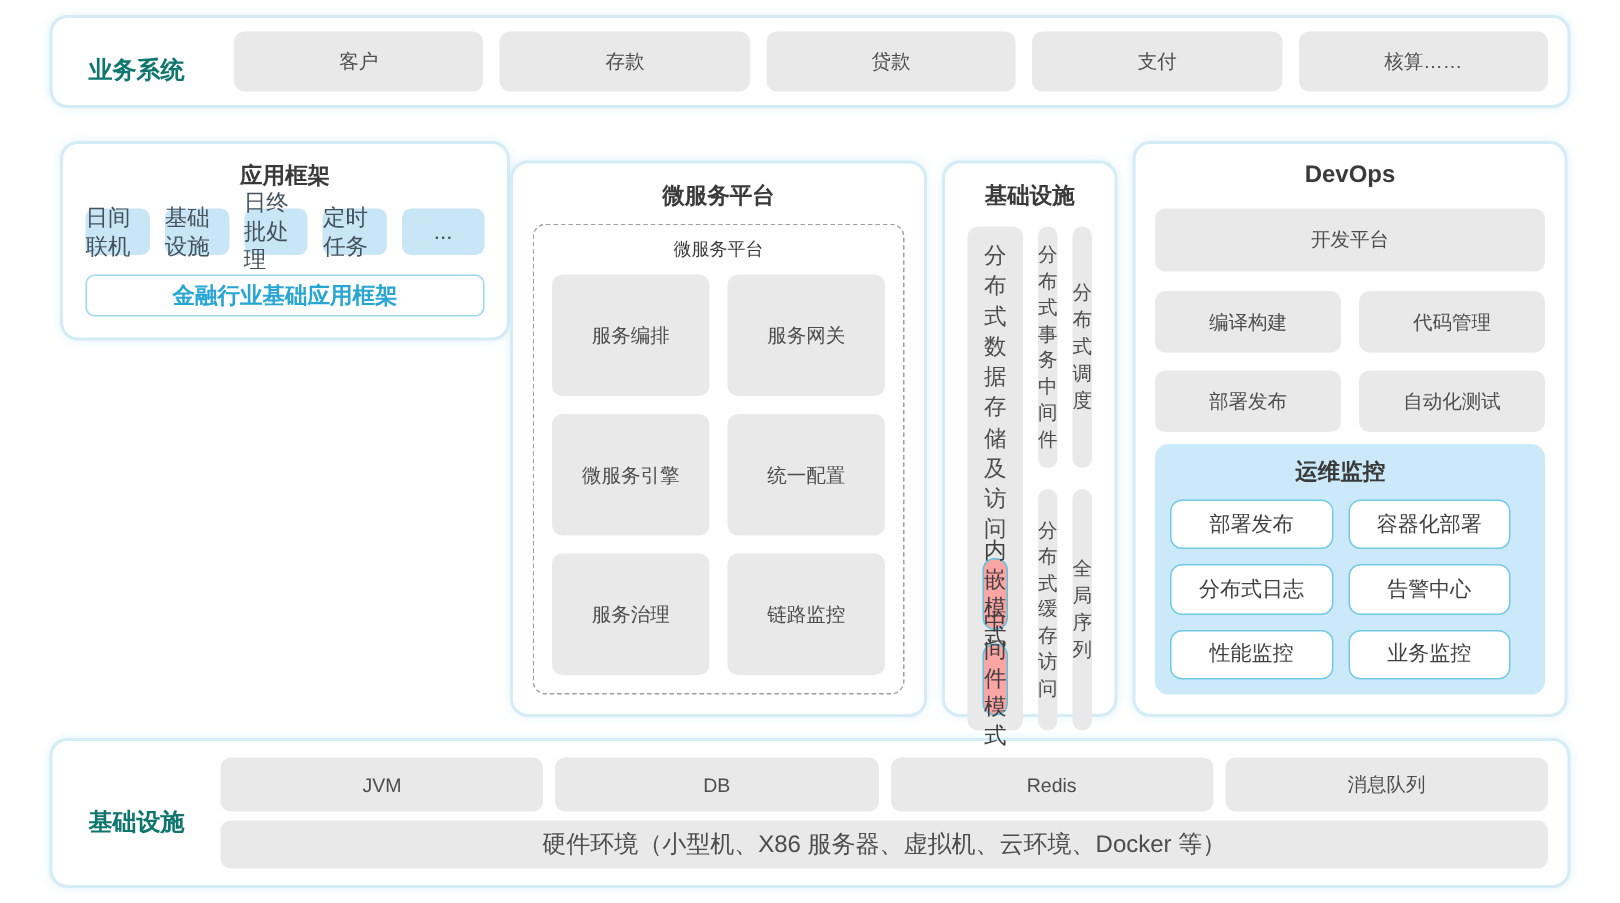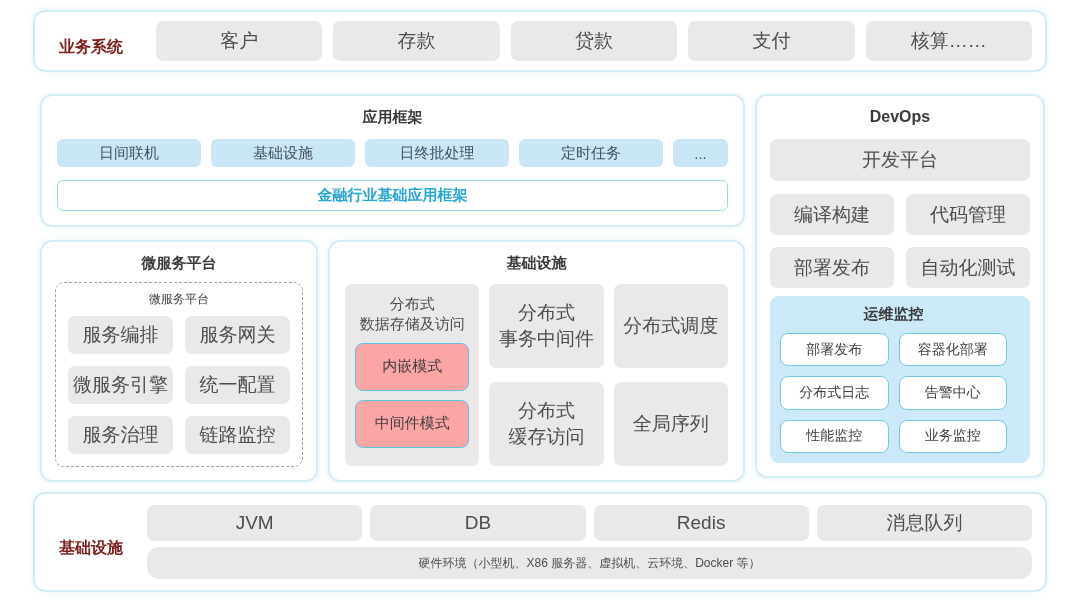--- a/index.html
+++ b/index.html
@@ -28,49 +28,49 @@
     align-items: center;
     padding: 9px 13px;
     gap: 22px;
   }
   .side-label {
     width: 86px;
     flex: 0 0 auto;
     text-align: center;
     font-size: 16px;
     font-weight: 700;
-    color: #7f1d1d;
+    color: #0f766e;
     margin-top: 12px;
   }
   .top-row {
     flex: 1;
     display: flex;
     gap: 11px;
     height: 100%;
   }
   .gray-box {
     background: #e9e9e9;
     border-radius: 7px;
     display: flex;
     align-items: center;
     justify-content: center;
     color: #4d4d4d;
-    font-size: 19px;
+    font-size: 13px;
     text-align: center;
   }
   .top-row .gray-box { flex: 1; }
 
   
   .middle {
     margin: 22px 2px 0 7px;
     height: 384px;
     display: flex;
     gap: 10px;
   }
-  .middle-left { flex: 1; display: flex; flex-direction: column; }
+  .middle-left { flex: 1; display: flex; flex-direction: row; }
 
   .section-title {
     text-align: center;
     font-size: 15px;
     font-weight: 600;
     color: #3a3a3a;
   }
 
   
   .app-framework {
@@ -239,21 +239,21 @@
     margin-top: 14px;
     height: 100px;
     display: flex;
     align-items: center;
     padding: 11px 13px;
     gap: 13px;
   }
   .bottom-right { flex: 1; height: 100%; display: flex; flex-direction: column; gap: 6px; }
   .infra-row { display: flex; gap: 8px; flex: 1.15; }
   .infra-row .gray-box { flex: 1; }
-  .hardware-box { flex: 1; font-size: 12px; border-radius: 12px; }
+  .hardware-box { flex: 1; font-size: 16px; }
 </style>
 </head>
 <body>
 
 <div class="page">
 
   <section class="container top-bar">
     <div class="side-label">业务系统</div>
     <div class="top-row">
       <div class="gray-box">客户</div>

